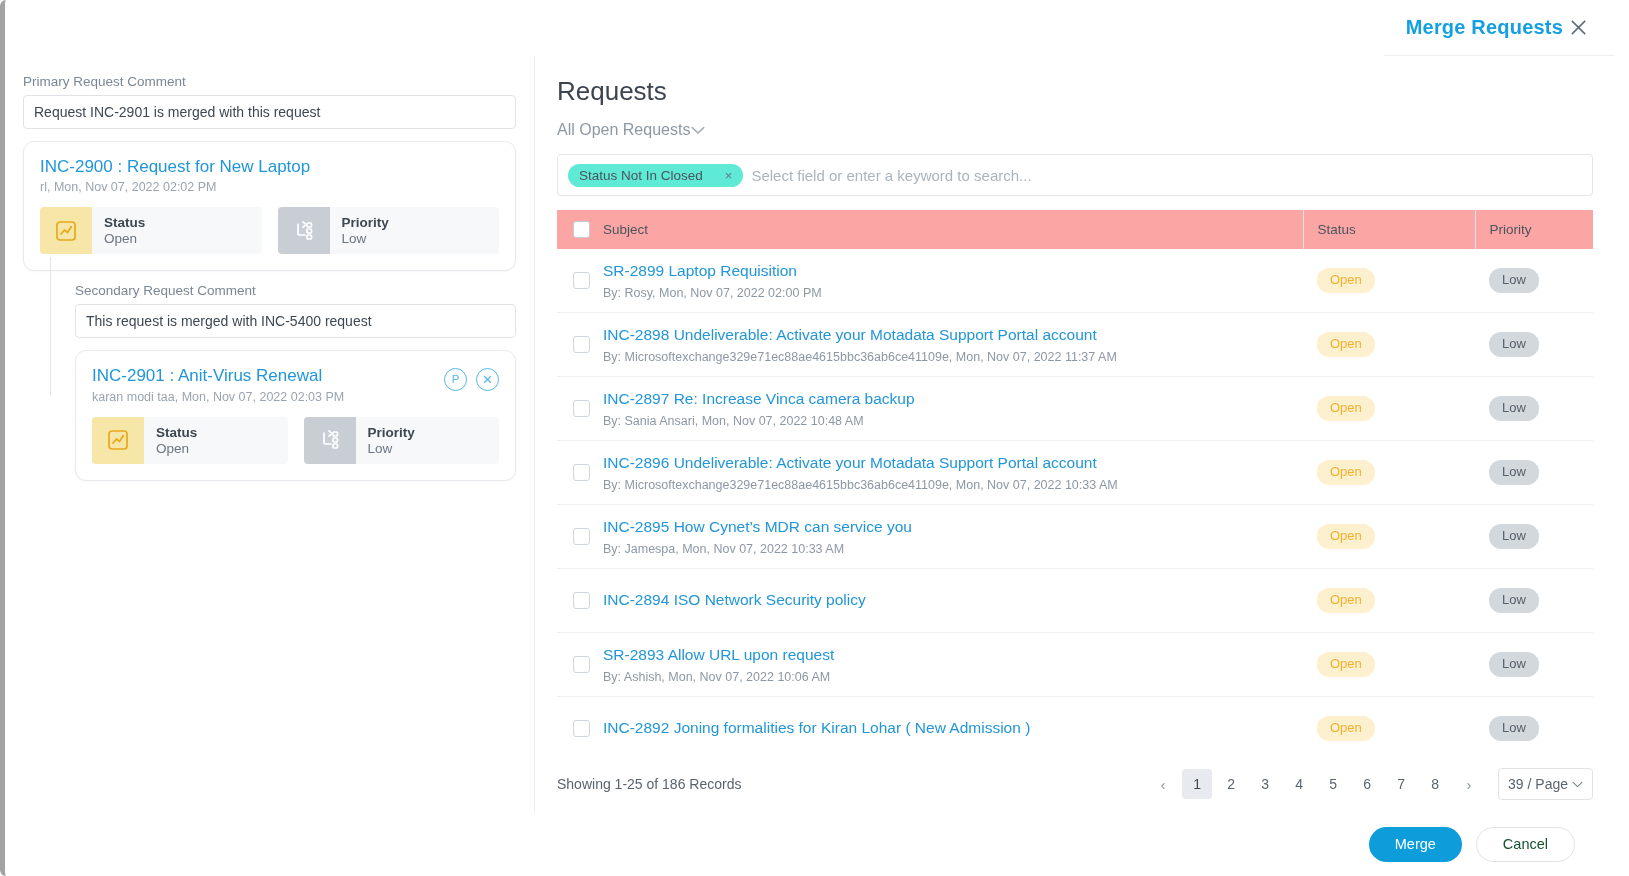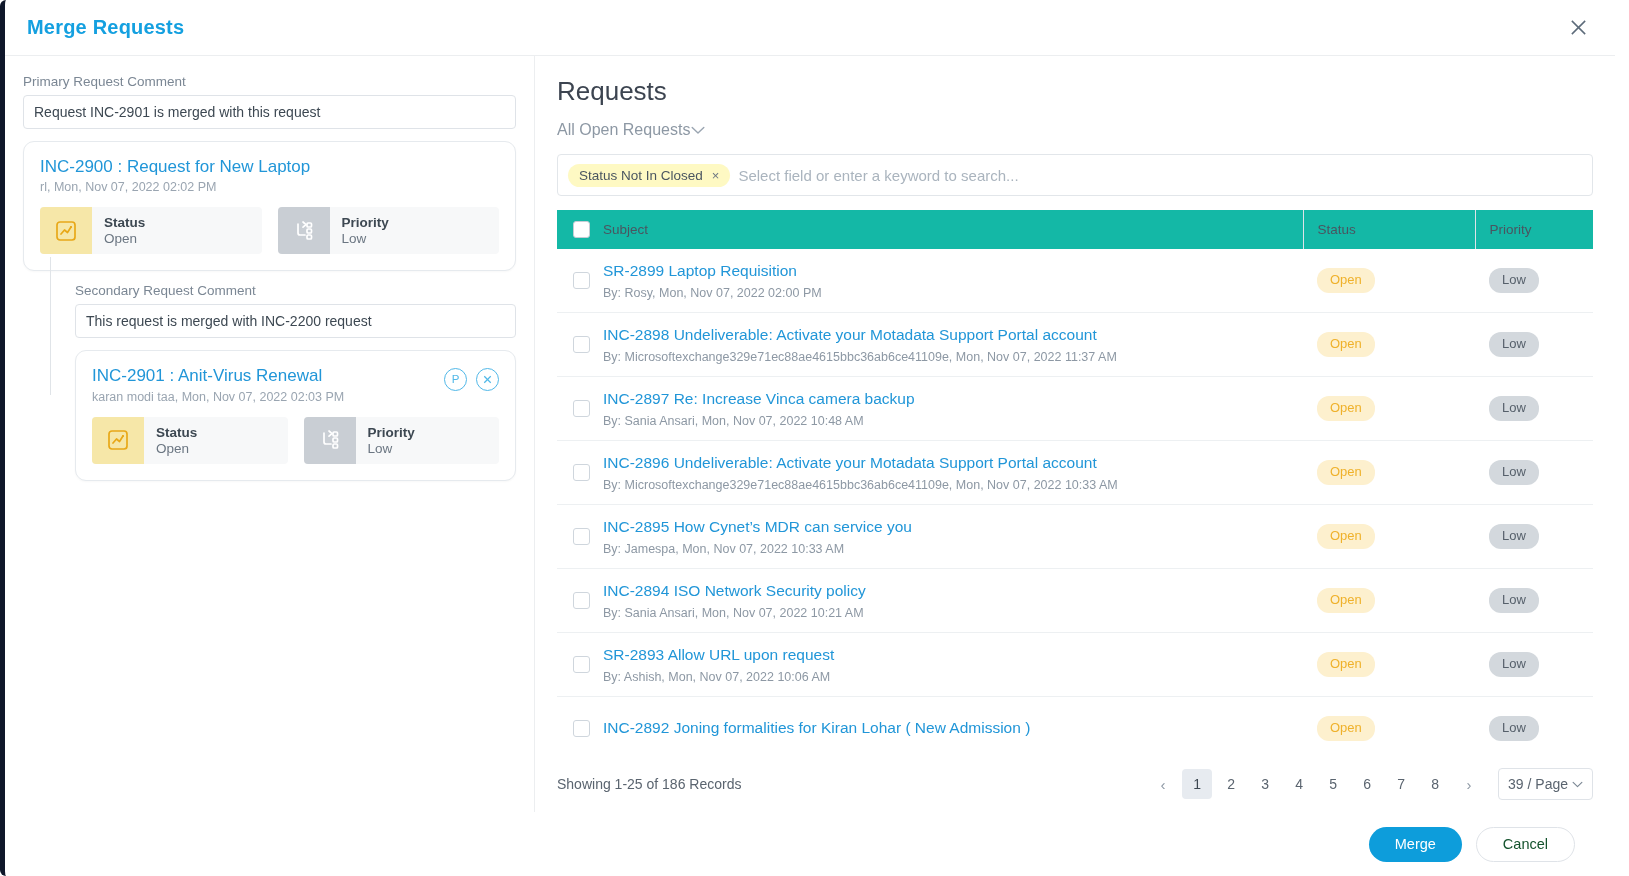--- a/index.html
+++ b/index.html
@@ -3,22 +3,22 @@
 <meta charset="utf-8">
 <style>
   * { box-sizing: border-box; margin: 0; padding: 0; }
   html, body {
     width: 1629px; height: 876px;
     font-family: "Liberation Sans", sans-serif;
     background: #ffffff; overflow: hidden;
   }
   .modal {
     position: relative; width: 1615px; height: 876px;
-    background: #fff; border-left: 5px solid #0f172a;
-    border-radius: 6px 0 0 6px; display: flex; flex-direction: column;
+    background: #fff; border-left: 5px solid #a3a3a3;
+    border-radius: 6px 0 0 6px; display: flex; flex-direction: column; align-items: flex-end;
   }
   
   .modal-header {
     height: 56px; flex: 0 0 56px; display: flex; align-items: center;
     justify-content: space-between; padding: 0 22px 0 22px;
     border-bottom: 1px solid #eceef0;
   }
   .modal-title { font-size: 20px; font-weight: 700; color: #14a0e0; letter-spacing: .2px; }
   .close-btn {
     width: 30px; height: 30px; display: flex; align-items: center; justify-content: center;
@@ -81,28 +81,28 @@
   .view-select {
     display: flex; align-items: center; gap: 1px; font-size: 16px;
     color: #8d98a4; cursor: pointer;
   }
   .view-select svg { width: 14px; height: 9px; }
   .search-bar {
     margin-top: 15px; height: 42px; border: 1px solid #e2e6ea; border-radius: 4px;
     display: flex; align-items: center; padding: 0 10px; gap: 8px; background: #fff;
   }
   .chip {
-    display: inline-flex; align-items: center; gap: 9px; background: #fef9c3;
+    display: inline-flex; align-items: center; gap: 22px; background: #5eead4;
     border-radius: 14px; padding: 4px 11px; font-size: 13.5px; color: #4a5560;
   }
   .chip-x { cursor: pointer; font-size: 13px; color: #6b7682; line-height: 1; }
   .search-placeholder { font-size: 15px; color: #aab4be; }
 
   table.req-table { width: 100%; border-collapse: collapse; table-layout: fixed; }
-  .thead-row { background: #14b8a6; }
+  .thead-row { background: #fca5a5; }
   .thead-row th {
     text-align: left; font-size: 13.5px; font-weight: 400; color: #4a5560;
     padding: 11px 0; vertical-align: middle;
   }
   .col-check { width: 46px; padding-left: 16px !important; }
   .col-subject { }
   .col-status { width: 172px; border-left: 1px solid #dfe3e8; padding-left: 14px !important; }
   .col-priority { width: 118px; border-left: 1px solid #dfe3e8; padding-left: 14px !important; }
 
   .tbl-area { margin-top: 14px; flex: 1; min-height: 0; overflow: hidden; position: relative; }
@@ -217,21 +217,21 @@
             <div class="attr-text">
               <div class="attr-name">Priority</div>
               <div class="attr-value">Low</div>
             </div>
           </div>
         </div>
       </div>
 
       <div class="secondary-wrap">
         <div class="field-label">Secondary Request Comment</div>
-        <div class="text-input">This request is merged with INC-2200 request</div>
+        <div class="text-input">This request is merged with INC-5400 request</div>
 
         <div class="req-card">
           <div class="req-card-head">
             <div>
               <div class="req-title">INC-2901 : Anit-Virus Renewal</div>
               <div class="req-meta">karan modi taa, Mon, Nov 07, 2022 02:03 PM</div>
             </div>
             <div class="card-actions">
               <div class="circle-btn">P</div>
               <div class="circle-btn">
@@ -364,21 +364,20 @@
               </div>
               <div class="cell-status"><span class="badge badge-open">Open</span></div>
               <div class="cell-priority"><span class="badge badge-low">Low</span></div>
             </div>
             <div class="row">
               <div class="cell-check">
                 <span class="checkbox"></span>
               </div>
               <div class="cell-subject">
                 <div class="row-subject">INC-2894 ISO Network Security policy</div>
-                <div class="row-by">By: Sania Ansari, Mon, Nov 07, 2022 10:21 AM</div>
               </div>
               <div class="cell-status"><span class="badge badge-open">Open</span></div>
               <div class="cell-priority"><span class="badge badge-low">Low</span></div>
             </div>
             <div class="row">
               <div class="cell-check">
                 <span class="checkbox"></span>
               </div>
               <div class="cell-subject">
                 <div class="row-subject">SR-2893 Allow URL upon request</div>

